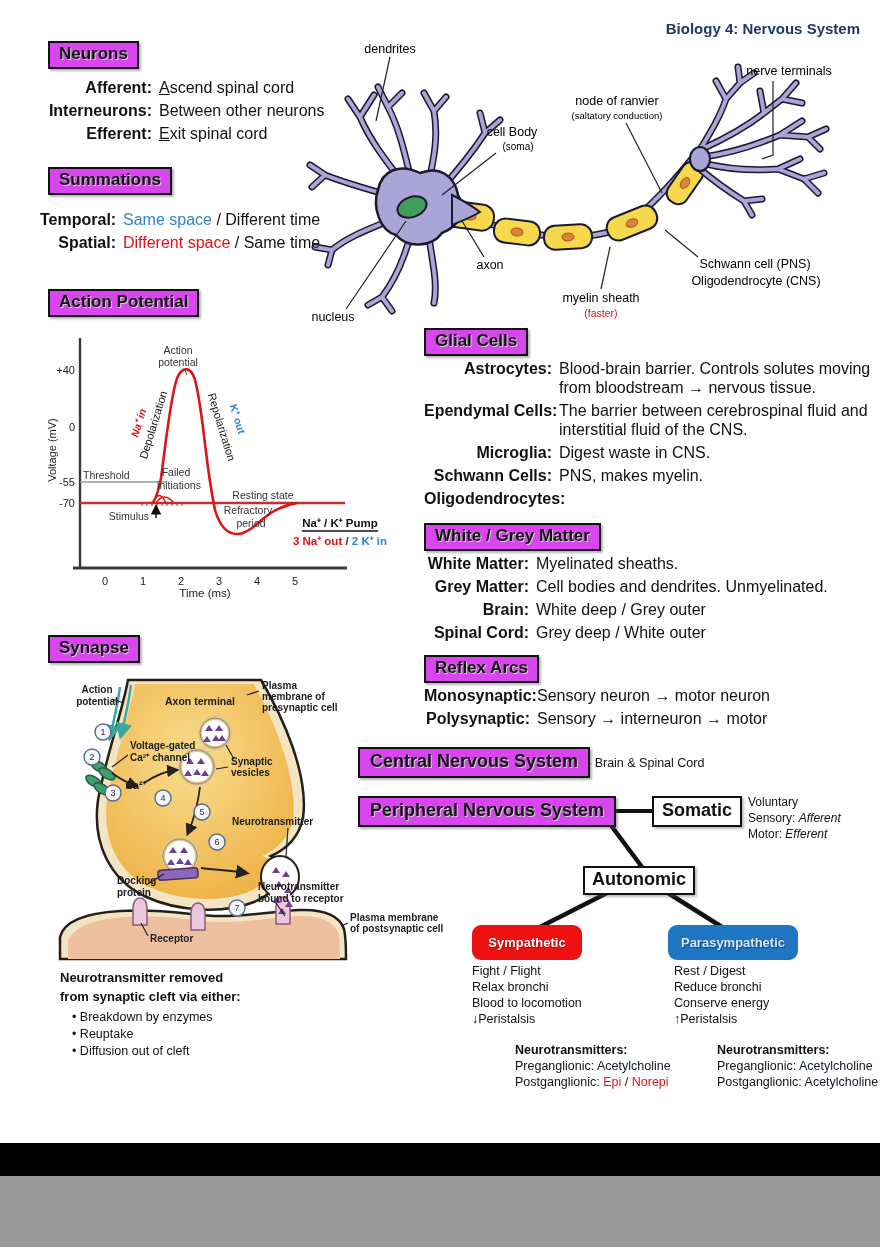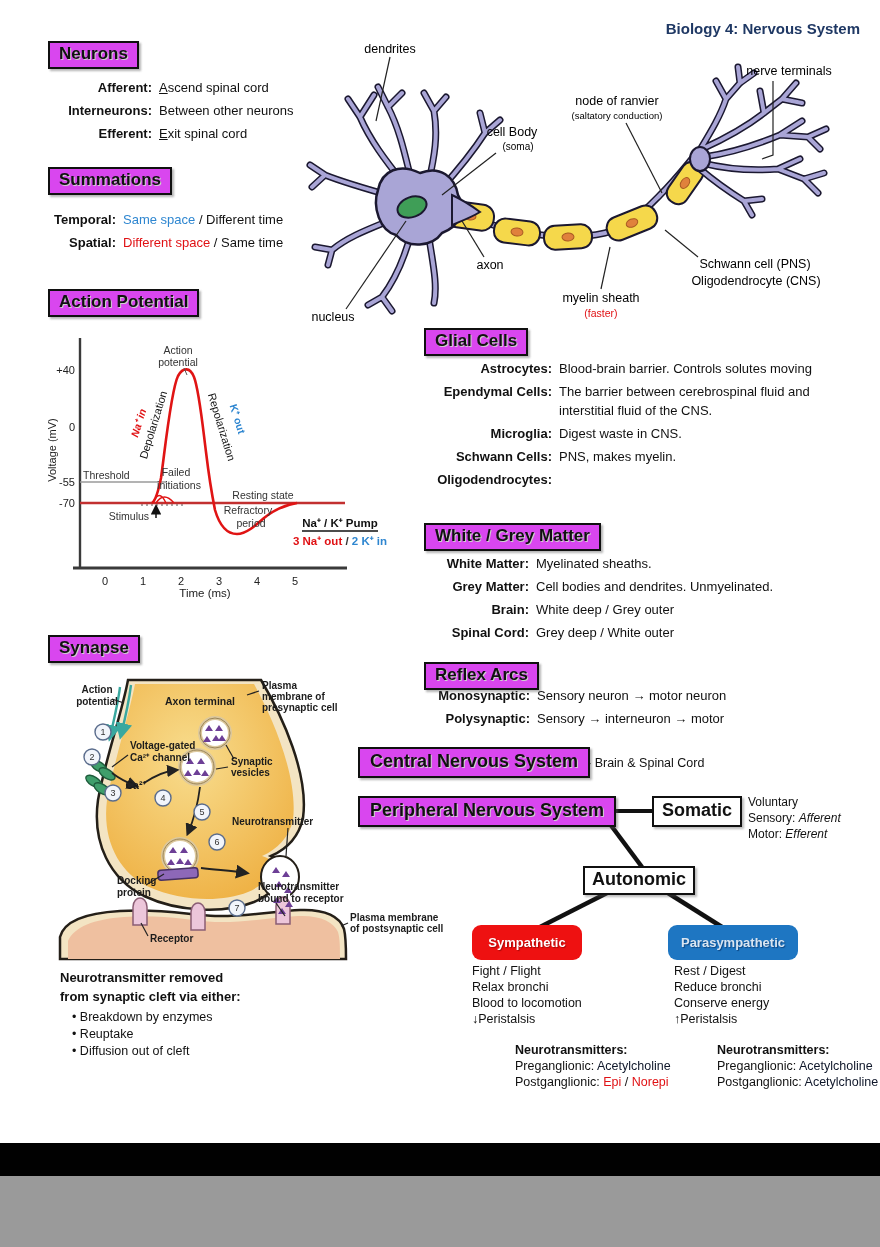--- a/index.html
+++ b/index.html
@@ -3,21 +3,21 @@
 <meta charset="utf-8">
 <style>
   html,body{margin:0;padding:0;background:#9a9a9a;}
   .page{position:relative;width:880px;height:1176px;background:#ffffff;overflow:hidden;
         font-family:"Liberation Sans",sans-serif;color:#111;}
   .doc-title{position:absolute;top:20px;right:20px;font-size:15px;font-weight:700;color:#1f3864;}
   .secbox{position:absolute;border:2px solid #101010;background:#d946ef;padding:1px 9px 3px;
           font-size:17px;font-weight:700;white-space:nowrap;
           box-shadow:2px 2px 2px rgba(90,90,90,.45);text-shadow:1px 1px 0 #cfcfcf;z-index:5;}
   .secbox.big{font-size:18px;padding:2px 10px 4px;}
-  .def{position:absolute;display:grid;column-gap:7px;row-gap:6px;font-size:13px;line-height:17px;z-index:4;}
+  .def{position:absolute;display:grid;column-gap:7px;row-gap:6px;font-size:16px;line-height:17px;z-index:4;}
   .def .lbl{font-weight:700;text-align:right;white-space:nowrap;}
   .def .val{text-align:left;white-space:nowrap;}
   .def.wide{line-height:19px;row-gap:4px;}
   .def.wide .val span{display:block;}
   .blue{color:#2e86d0;} .red{color:#e01114;} .green{color:#0f172a;}
   .ul1{text-decoration:underline;}
   .note{position:absolute;font-size:12.5px;z-index:4;}
   .side3{position:absolute;font-size:12px;line-height:16px;z-index:4;}
   .side3 em{font-style:italic;}
   .branchbox{position:absolute;border:2px solid #101010;background:#fff;font-weight:700;
@@ -184,20 +184,21 @@
     <text x="295" y="197" text-anchor="middle" font-size="11.5" font-weight="bold" fill="#111">Na⁺ / K⁺ Pump</text>
     <line x1="257" y1="201" x2="333" y2="201" stroke="#111" stroke-width="1.4"></line>
     <text x="295" y="215" text-anchor="middle" font-size="11.5" font-weight="bold"><tspan fill="#e01114">3 Na⁺ out</tspan><tspan fill="#333"> / </tspan><tspan fill="#2e86d0">2 K⁺  in</tspan></text>
   </svg>
 
   <div class="secbox" style="left:424px;top:328px;">Glial Cells</div>
   <div class="def wide" style="left:424px;top:359px;grid-template-columns:128px auto;">
     <div class="lbl">Astrocytes:</div>
     <div class="val">
         <span>Blood-brain barrier.  Controls solutes moving</span>
+        <span>from bloodstream → nervous tissue.</span>
       </div>
     <div class="lbl">Ependymal Cells:</div>
     <div class="val">
         <span>The barrier between cerebrospinal fluid and</span>
         <span>interstitial fluid of the CNS.</span>
       </div>
     <div class="lbl">Microglia:</div>
     <div class="val">
         <span>Digest waste in CNS.</span>
       </div>
@@ -213,21 +214,21 @@
     <div class="lbl">White Matter:</div>
     <div class="val">Myelinated sheaths.</div>
     <div class="lbl">Grey Matter:</div>
     <div class="val">Cell bodies and dendrites.  Unmyelinated.</div>
     <div class="lbl">Brain:</div>
     <div class="val">White deep / Grey outer</div>
     <div class="lbl">Spinal Cord:</div>
     <div class="val">Grey deep / White outer</div>
   </div>
 
-  <div class="secbox" style="left:424px;top:655px;margin-top:7px;">Reflex Arcs</div>
+  <div class="secbox" style="left:424px;top:655px;">Reflex Arcs</div>
   <div class="def" style="left:424px;top:687px;grid-template-columns:106px auto;">
     <div class="lbl">Monosynaptic:</div>
     <div class="val">Sensory neuron → motor neuron</div>
     <div class="lbl">Polysynaptic:</div>
     <div class="val">Sensory → interneuron → motor</div>
   </div>
 
   <svg style="left:520px;top:790px;" width="290" height="145" viewBox="0 0 290 145">
     <line x1="84" y1="21" x2="132" y2="21" stroke="#111" stroke-width="4"></line>
     <line x1="84" y1="26" x2="122" y2="77" stroke="#111" stroke-width="4.5"></line>

